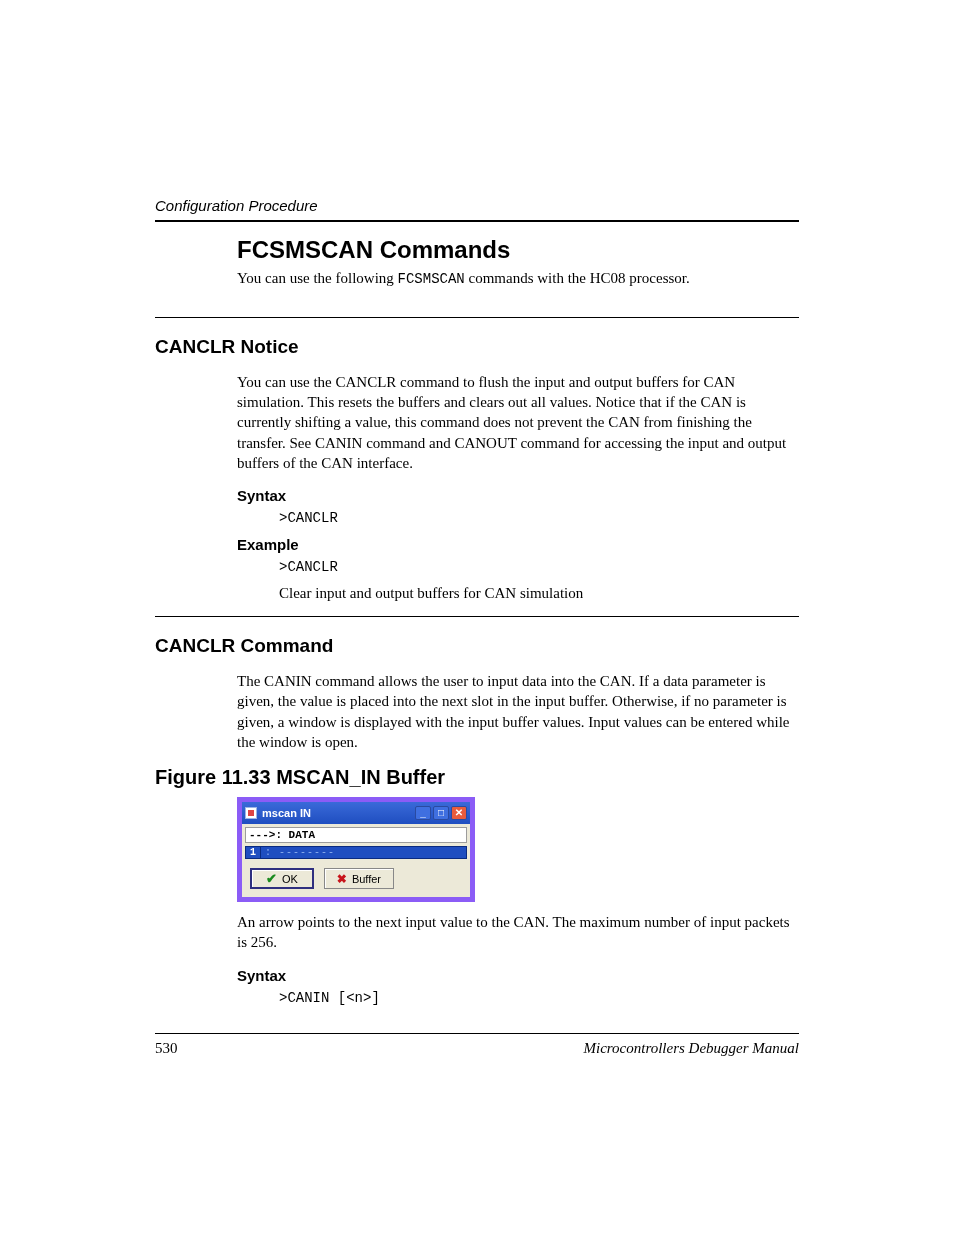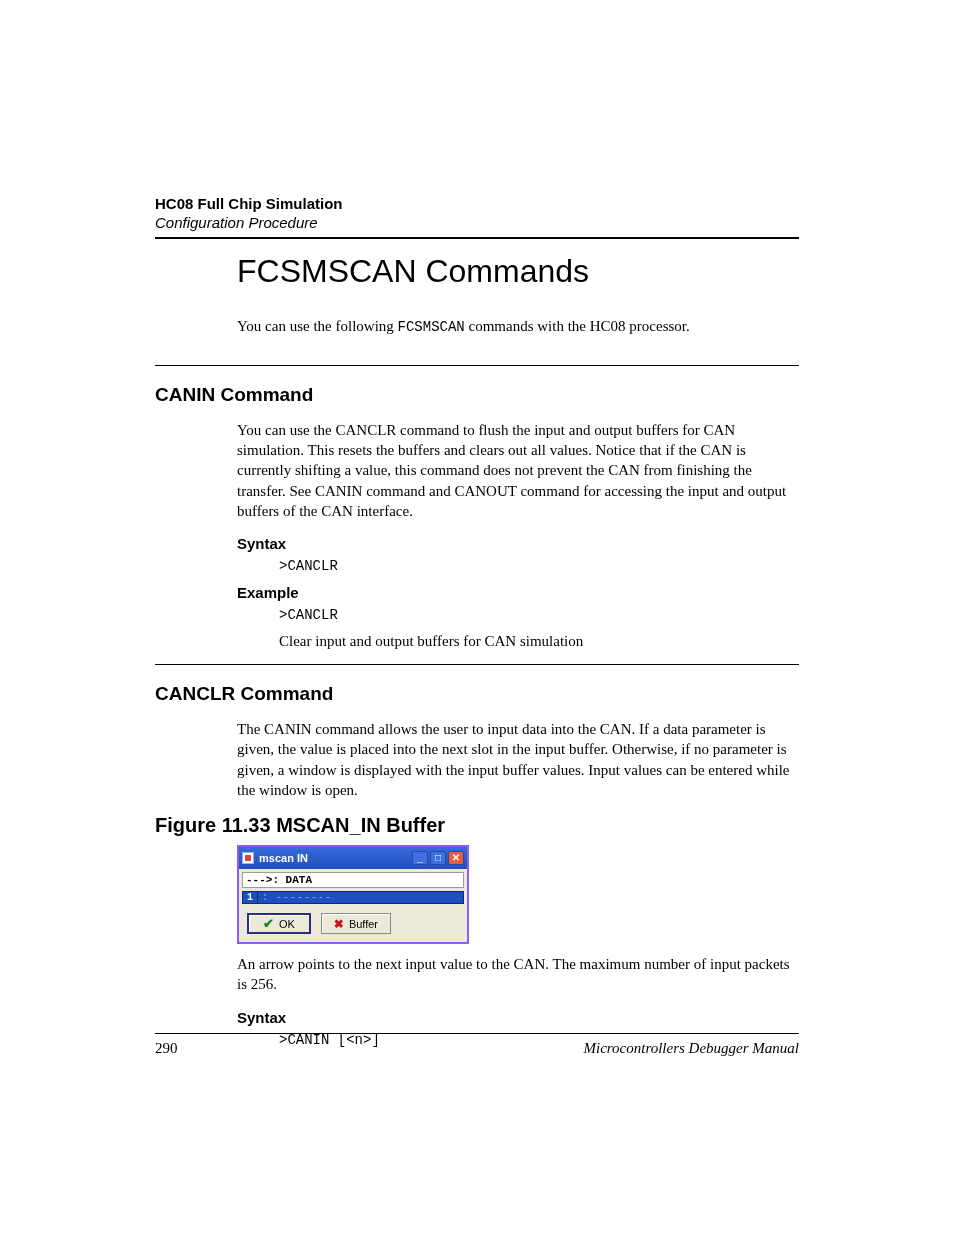--- a/index.html
+++ b/index.html
@@ -29,23 +29,23 @@
     margin: 2px 0 6px 0;
     font-family: Arial, Helvetica, sans-serif;
   }
   .top-rule {
     border: none;
     border-top: 2px solid #000;
     margin: 0 0 14px 0;
   }
   .h1 {
     font-family: Arial, Helvetica, sans-serif;
-    font-weight: normal;
-    font-size: 32px;
-    margin: 0 0 26px 82px;
+    font-weight: bold;
+    font-size: 24px;
+    margin: 0 0 4px 82px;
   }
   .intro {
     font-size: 15px;
     margin: 0 0 28px 82px;
     line-height: 1.35;
   }
   .section-rule {
     border: none;
     border-top: 1px solid #000;
     margin: 14px 0 18px 0;
@@ -78,21 +78,21 @@
   }
   .figure-caption {
     font-family: Arial, Helvetica, sans-serif;
     font-weight: bold;
     font-size: 20px;
     margin: 6px 0 8px 0;
   }
   .figure-box {
     margin: 0 0 10px 82px;
     width: 228px;
-    border: 2px solid #8b5cf6;
+    border: 5px solid #8b5cf6;
     font-family: Tahoma, Arial, sans-serif;
     font-size: 11px;
     background: #ece9d8;
   }
   .titlebar {
     background: linear-gradient(#3a6ad9, #1f4ec0);
     color: #fff;
     display: flex;
     align-items: center;
     padding: 2px 3px;
@@ -208,32 +208,31 @@
     justify-content: space-between;
     font-size: 15px;
   }
   .footer-right { font-style: italic; text-align: center; }
   code.inline { font-family: "Courier New", Courier, monospace; font-size: 14px; }
 </style>
 </head>
 <body>
 
 <div class="page">
-  <p class="running-head-bold">HC08 Full Chip Simulation</p>
   <p class="running-head-italic">Configuration Procedure</p>
   <hr class="top-rule">
 
   <h1 class="h1">FCSMSCAN Commands</h1>
   <p class="intro">
     <span>You can use the following </span><code class="inline">FCSMSCAN</code><span> commands with the HC08 processor.</span>
   </p>
 
   <hr class="section-rule">
 
-  <h2 class="h2">CANIN Command</h2>
+  <h2 class="h2">CANCLR Notice</h2>
   <p class="body">You can use the CANCLR command to flush the input and output buffers for CAN simulation. This resets the buffers and clears out all values. Notice that if the CAN is currently shifting a value, this command does not prevent the CAN from finishing the transfer. See CANIN command and CANOUT command for accessing the input and output buffers of the CAN interface.</p>
 
   <h3 class="h3">Syntax</h3>
   <p class="mono">&gt;CANCLR</p>
 
   <h3 class="h3">Example</h3>
   <p class="mono">&gt;CANCLR</p>
   <p class="example-text">Clear input and output buffers for CAN simulation</p>
 
   <hr class="section-rule">
@@ -270,16 +269,16 @@
 
   <p class="body">An arrow points to the next input value to the CAN. The maximum number of input packets is 256.</p>
 
   <h3 class="h3">Syntax</h3>
   <p class="mono">&gt;CANIN [&lt;n&gt;]</p>
 </div>
 
 <div class="footer">
   <hr class="footer-rule">
   <div class="footer-row">
-    <span>290</span>
+    <span>530</span>
     <span class="footer-right">Microcontrollers Debugger Manual</span>
   </div>
 </div>
 
 </body></html>

